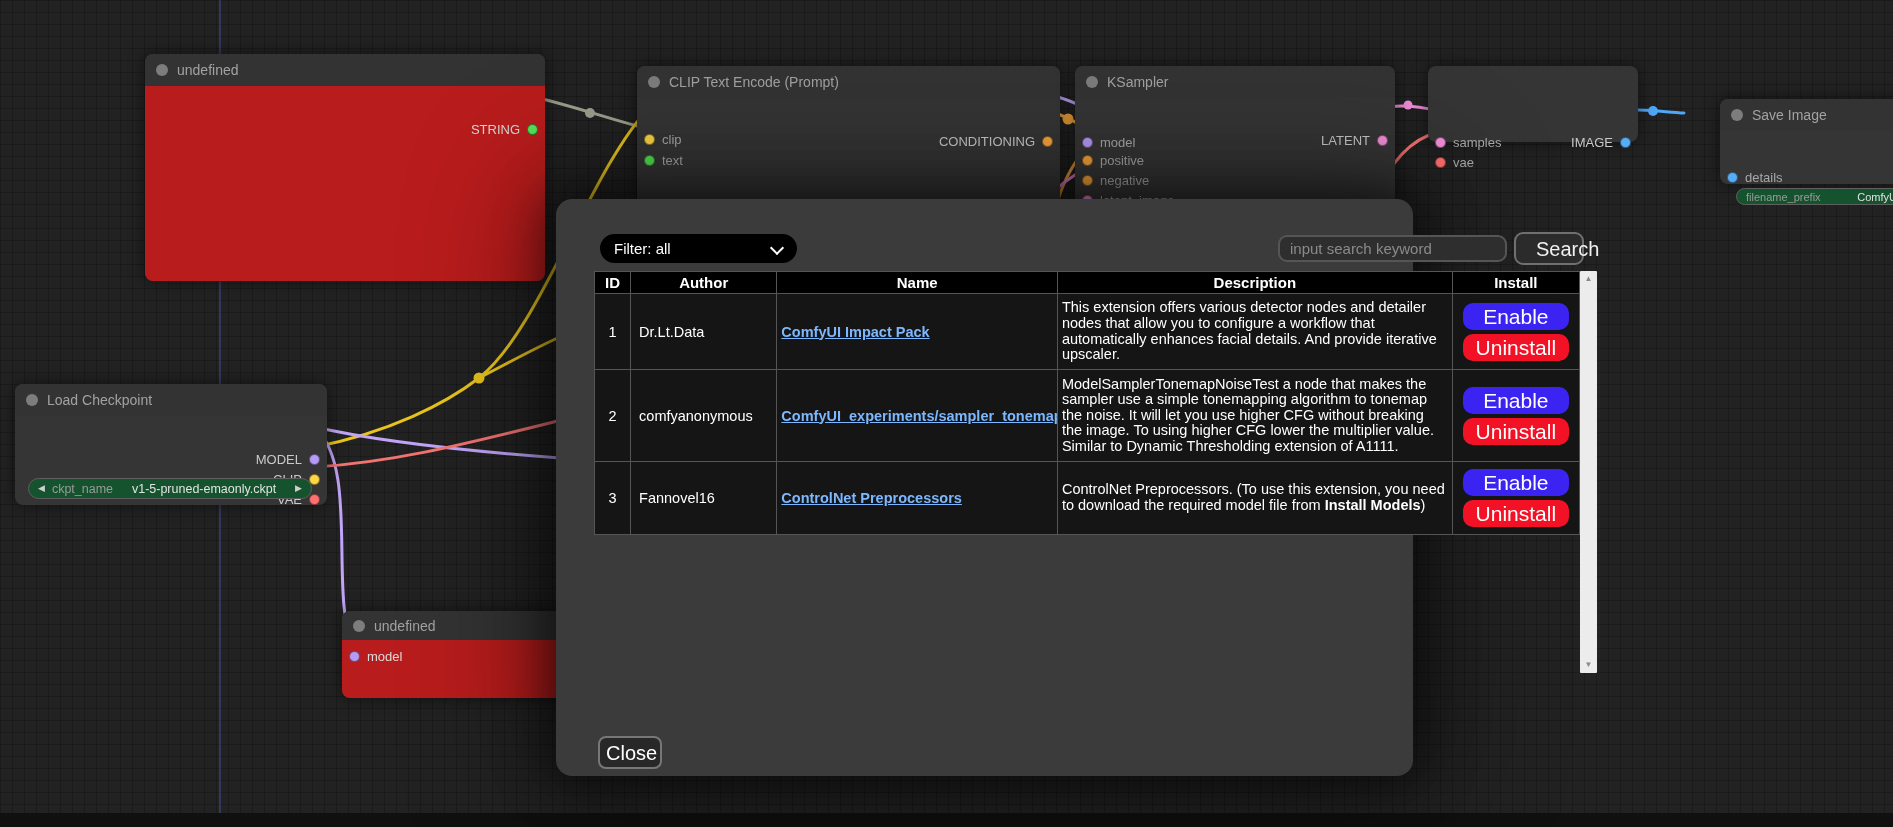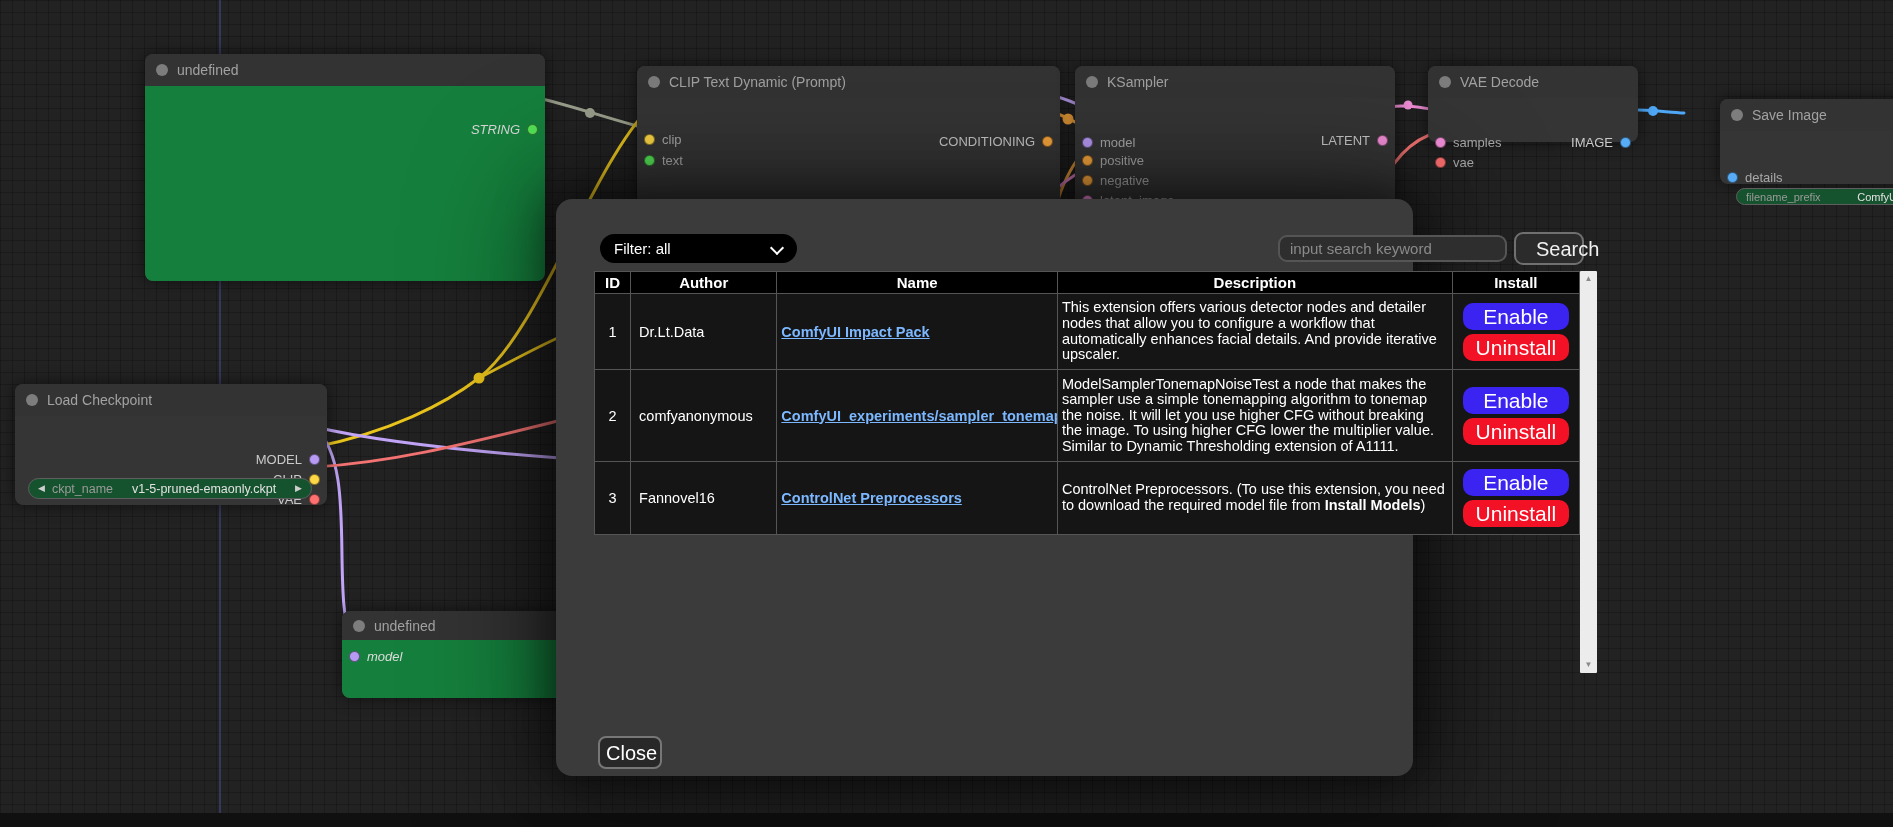--- a/index.html
+++ b/index.html
@@ -12,21 +12,21 @@
   .canvas-edge-bottom{position:absolute;left:0;right:0;bottom:0;height:14px;background:#101010;z-index:0;}
   .wires{position:absolute;inset:0;z-index:1;pointer-events:none;}
 
   
   .node{position:absolute;z-index:2;border-radius:8px;background:#353535;box-shadow:0 0 16px rgba(0,0,0,0.55);}
   .node-title{height:32px;background:#333333;border-radius:8px 8px 0 0;display:flex;align-items:center;gap:9px;padding:0 11px;color:#a2a2a2;font-size:14px;}
   .node-title.small{height:29px;}
   .title-dot{width:12px;height:12px;border-radius:50%;background:#7d7d7d;flex:none;}
   .node-body{position:absolute;left:0;right:0;top:32px;bottom:0;border-radius:0 0 8px 8px;}
   .node-body.small-t{top:29px;}
-  .node-body.red{background:#15803d;font-style:italic;}
+  .node-body.red{background:#b91c1c;}
   .in-slot{position:absolute;left:7px;display:flex;align-items:center;gap:7px;height:16px;}
   .out-slot{position:absolute;right:7px;display:flex;align-items:center;gap:7px;height:16px;}
   .dot{width:11px;height:11px;border-radius:50%;flex:none;border:1px solid rgba(0,0,0,0.45);box-sizing:border-box;}
   .c-yellow{background:#fdd746}.c-green{background:#56e356}.c-orange{background:#f7a63d}
   .c-purple{background:#b79af3}.c-pink{background:#f48fd9}.c-salmon{background:#ff7070}.c-blue{background:#58acf5}
   .slot-label{font-size:13px;color:#a8a8a8;}
   .on-red .slot-label{color:#dcdcdc;}
   .out-slot .slot-label{color:#c9c9c9;}
   .widget{position:absolute;background:#14532d;border:1px solid #5f5f5f;border-radius:12px;display:flex;align-items:center;justify-content:space-between;padding:0 9px;box-sizing:border-box;font-size:12.5px;color:#9a9a9a;}
   .widget .grp{display:flex;align-items:center;gap:7px;}
@@ -103,21 +103,21 @@
       <div class="out-slot" style="top:35px;">
         <span class="slot-label" style="color:#d8d8d8;">STRING</span>
         <span class="dot c-green"></span>
       </div>
     </div>
   </div>
 
   <div class="node" style="left:637px;top:66px;width:423px;height:140px;">
     <div class="node-title">
       <span class="title-dot"></span>
-      <span>CLIP Text Dynamic (Prompt)</span>
+      <span>CLIP Text Encode (Prompt)</span>
     </div>
     <div class="node-body">
       <div class="in-slot" style="top:33px;">
         <span class="dot c-yellow"></span>
         <span class="slot-label">clip</span>
       </div>
       <div class="in-slot" style="top:54px;">
         <span class="dot c-green"></span>
         <span class="slot-label">text</span>
       </div>
@@ -159,24 +159,20 @@
           <span class="arr">◀</span>
           <span>seed</span>
         </span>
         <span class="w-value">156680208700286</span>
         <span class="arr">▶</span>
       </div>
     </div>
   </div>
 
   <div class="node" style="left:1428px;top:66px;width:210px;height:76px;">
-    <div class="node-title">
-      <span class="title-dot"></span>
-      <span>VAE Decode</span>
-    </div>
     <div class="node-body">
       <div class="in-slot" style="top:36px;">
         <span class="dot c-pink"></span>
         <span class="slot-label">samples</span>
       </div>
       <div class="in-slot" style="top:56px;">
         <span class="dot c-salmon"></span>
         <span class="slot-label">vae</span>
       </div>
       <div class="out-slot" style="top:36px;">

